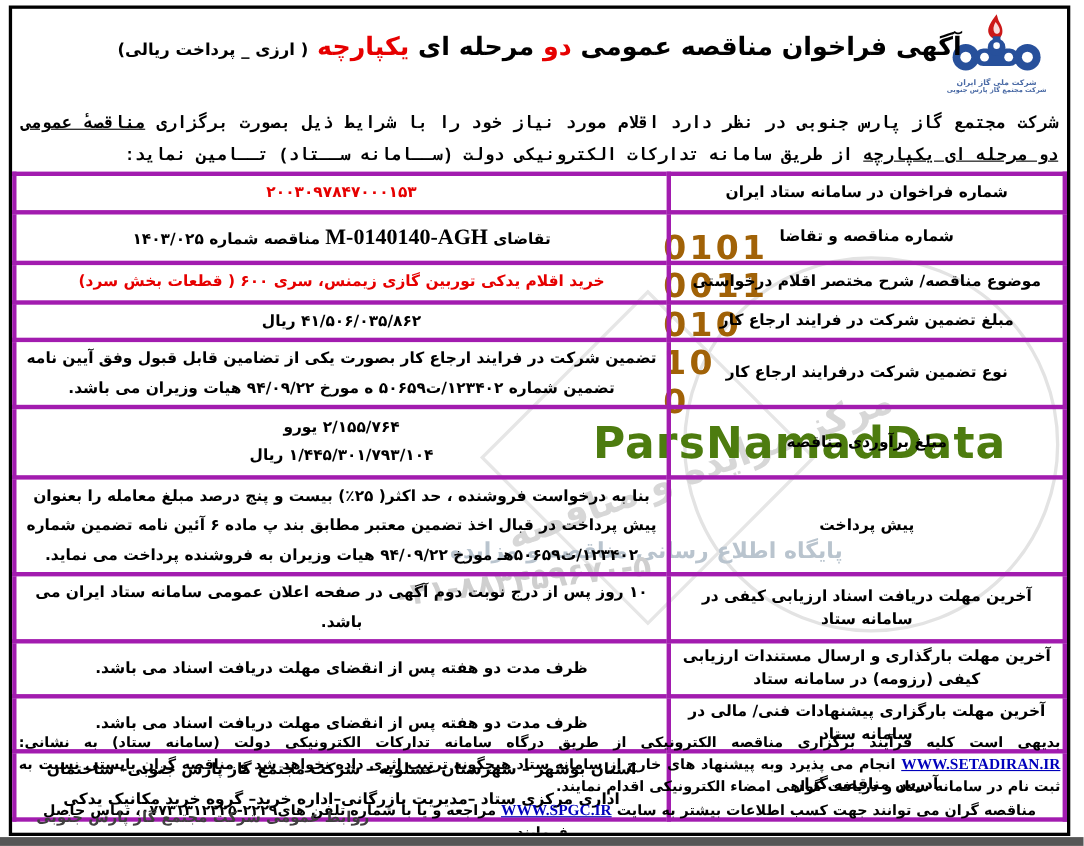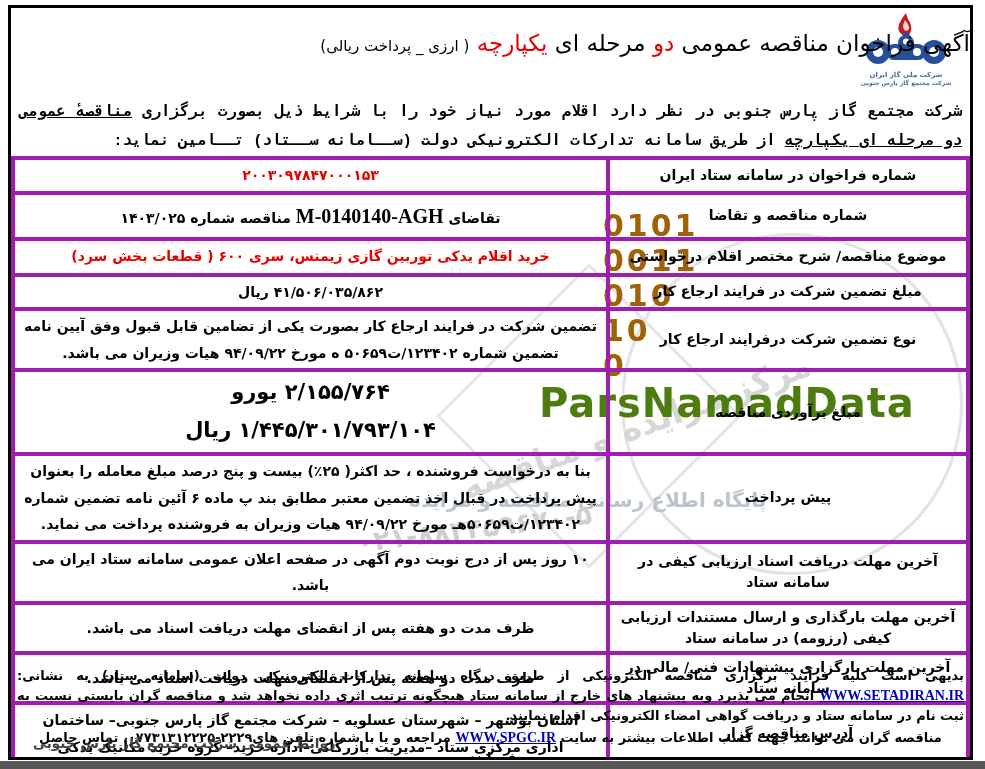--- a/index.html
+++ b/index.html
@@ -27,43 +27,43 @@
   .wm-site{position:absolute;left:398px;top:480px;font-size:20px;color:#b9c4ce;
     font-weight:bold;white-space:nowrap;direction:rtl;}
   .wm-phone{position:absolute;left:345px;top:505px;font-size:27px;color:#cfcfcf;
     font-weight:bold;transform:rotate(-7deg);letter-spacing:2px;white-space:nowrap;}
   
   .content{position:absolute;inset:0;z-index:1;}
   .logo{position:absolute;top:4px;right:8px;width:112px;text-align:center;}
   .logo svg{display:block;margin:0 auto;}
   .logo-line1{font-size:7px;color:#4a6aa5;font-weight:bold;margin-top:1px;}
   .logo-line2{font-size:6px;color:#4a6aa5;font-weight:bold;}
-  .title{position:absolute;top:22px;left:0;right:0;direction:rtl;
-    font-weight:normal;font-size:23px;color:#000;white-space:nowrap;}
+  .title{position:absolute;top:22px;left:0;right:0;text-align:center;direction:rtl;
+    font-weight:bold;font-size:23px;color:#000;white-space:nowrap;}
   .title .red{color:#e60000;}
   .title .paren{font-size:15px;}
   .intro{position:absolute;top:90px;left:8px;right:8px;direction:rtl;
     text-align:justify;font-weight:bold;font-size:15.5px;line-height:29px;color:#000;font-family:Liberation Mono, monospace;}
   .intro .u{text-decoration:underline;}
   
   .tbl{position:absolute;top:148px;left:0;right:0;}
   table{width:100%;border-collapse:collapse;direction:rtl;}
   td{border:4px solid #a21caf;font-weight:bold;text-align:center;vertical-align:middle;
      padding:2px 8px;color:#000;background:transparent;}
   td.label{width:340px;font-size:14px;line-height:1.5;}
   td.value{font-size:14px;line-height:1.9;}
   tr.r1{height:28px} tr.r2{height:38px} tr.r3{height:36px} tr.r4{height:34px}
   tr.r5{height:48px} tr.r6{height:64px} tr.r7{height:84px} tr.r8{height:26px}
   tr.r9{height:47px} tr.r10{height:30px} tr.r11{height:55px}
   .v-red{color:#e60000;}
   .v-callno{font-size:21px;letter-spacing:2px;}
   .v-req{font-size:16.5px;}
   .v-latin{font-family:"Liberation Serif",serif;font-size:20px;font-weight:bold;}
   .v-amount{font-size:16px;}
-  .v-line{display:block;line-height:1.8;font-size:21px;}
+  .v-line{display:block;line-height:1.8;font-size:14px;}
   
   .footer{position:absolute;top:658px;left:6px;right:6px;direction:rtl;
     font-size:13px;font-weight:bold;color:#000;}
   .footer .p1{text-align:justify;line-height:20px;}
   .footer .p2{text-align:center;line-height:20px;margin-top:2px;}
   .link{color:#0000bb;text-decoration:underline;
     font-family:"Liberation Serif",serif;font-size:14px;font-weight:bold;}
   .signature{position:absolute;bottom:6px;left:22px;direction:rtl;
     font-size:13.5px;font-weight:bold;color:#404040;}
   .bottom-bar{position:absolute;left:0;bottom:0;width:985px;height:8px;background:#565656;}

